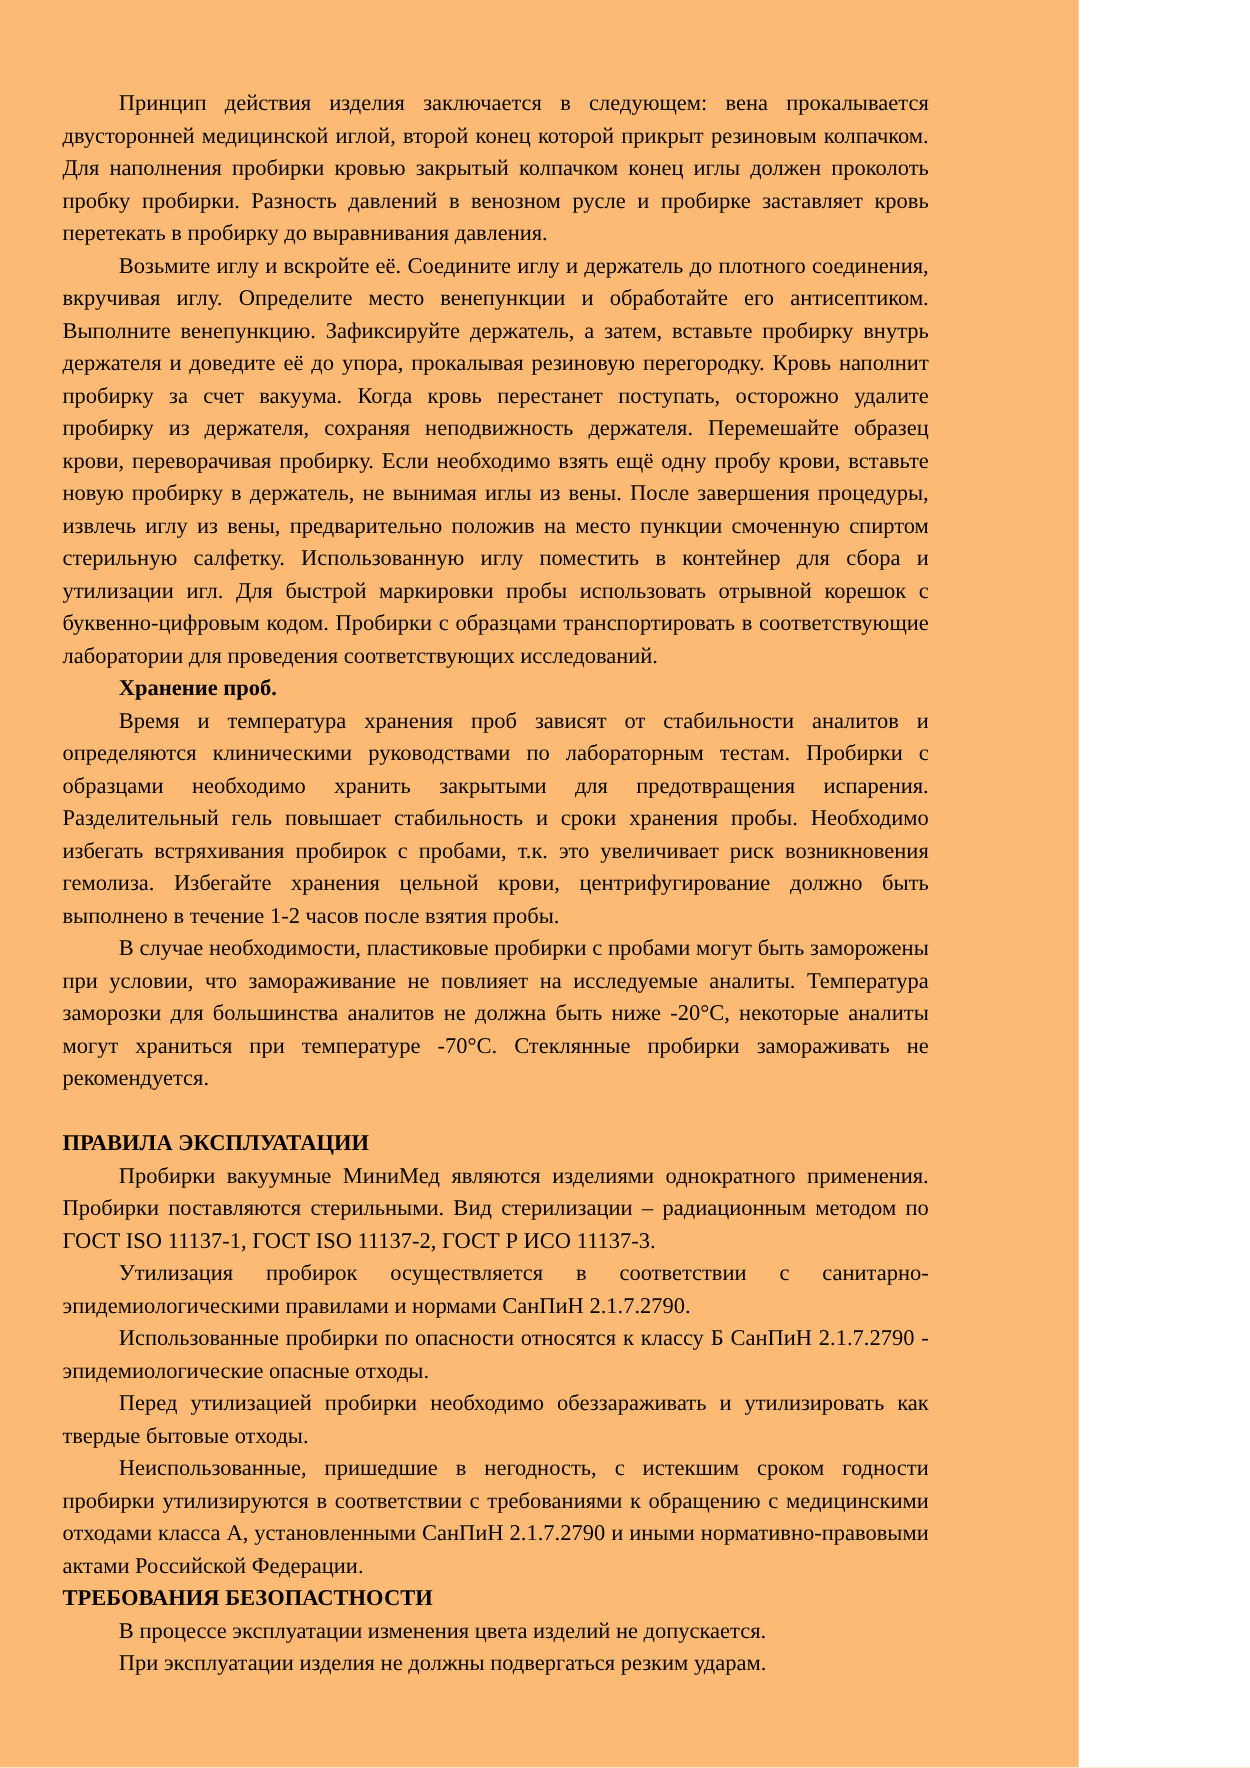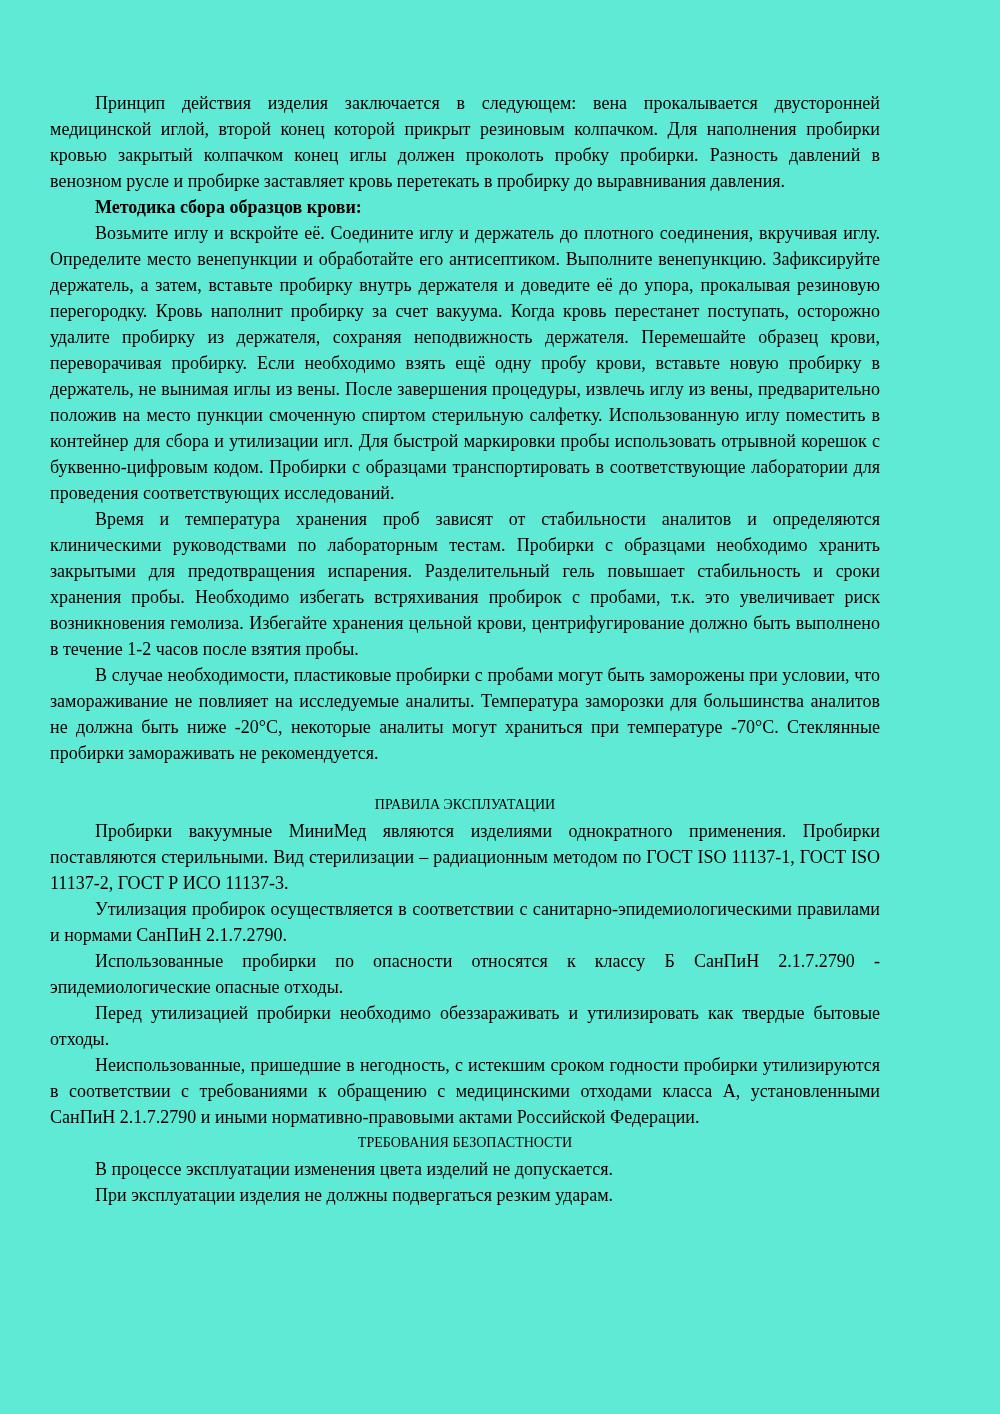--- a/index.html
+++ b/index.html
@@ -2,63 +2,62 @@
 <html lang="ru"><head>
 <meta charset="utf-8">
 <style>
   html, body {
     margin: 0;
     padding: 0;
     background: #ffffff;
   }
   .page {
     position: relative;
-    width: 1000px;
+    width: 863px;
     min-height: 1414px;
     box-sizing: border-box;
-    background: #5eead4;
+    background: #fdba74;
     color: #000000;
-    padding: 90px 120px 60px 50px;
+    padding: 69px 120px 60px 50px;
     font-family: "Liberation Serif", "DejaVu Serif", serif;
     font-size: 18px;
     line-height: 26px;
   }
   .para {
     margin: 0;
     text-indent: 45px;
     text-align: justify;
   }
   .inline-heading {
     margin: 0;
     text-indent: 45px;
     text-align: left;
     font-weight: bold;
   }
   .section-title {
     margin: 0;
-    text-align: center;
-    font-weight: normal;
-    font-size: 14px;
+    font-weight: bold;
+    font-size: 18px;
     line-height: 26px;
   }
   .section-title.spaced {
     margin-top: 26px;
   }
 </style>
 </head>
 <body>
 
 <main class="page">
 
   <p class="para">Принцип действия изделия заключается в следующем: вена прокалывается двусторонней медицинской иглой, второй конец которой прикрыт резиновым колпачком. Для наполнения пробирки кровью закрытый колпачком конец иглы должен проколоть пробку пробирки. Разность давлений в венозном русле и пробирке заставляет кровь перетекать в пробирку до выравнивания давления.</p>
 
-  <p class="inline-heading">Методика сбора образцов крови:</p>
 
   <p class="para">Возьмите иглу и вскройте её. Соедините иглу и держатель до плотного соединения, вкручивая иглу. Определите место венепункции и обработайте его антисептиком. Выполните венепункцию. Зафиксируйте держатель, а затем, вставьте пробирку внутрь держателя и доведите её до упора, прокалывая резиновую перегородку. Кровь наполнит пробирку за счет вакуума. Когда кровь перестанет поступать, осторожно удалите пробирку из держателя, сохраняя неподвижность держателя. Перемешайте образец крови, переворачивая пробирку. Если необходимо взять ещё одну пробу крови, вставьте новую пробирку в держатель, не вынимая иглы из вены. После завершения процедуры, извлечь иглу из вены, предварительно положив на место пункции смоченную спиртом стерильную салфетку. Использованную иглу поместить в контейнер для сбора и утилизации игл. Для быстрой маркировки пробы использовать отрывной корешок с буквенно-цифровым кодом. Пробирки с образцами транспортировать в соответствующие лаборатории для проведения соответствующих исследований.</p>
 
+  <p class="inline-heading">Хранение проб.</p>
 
   <p class="para">Время и температура хранения проб зависят от стабильности аналитов и определяются клиническими руководствами по лабораторным тестам. Пробирки с образцами необходимо хранить закрытыми для предотвращения испарения. Разделительный гель повышает стабильность и сроки хранения пробы. Необходимо избегать встряхивания пробирок с пробами, т.к. это увеличивает риск возникновения гемолиза. Избегайте хранения цельной крови, центрифугирование должно быть выполнено в течение 1-2 часов после взятия пробы.</p>
 
   <p class="para">В случае необходимости, пластиковые пробирки с пробами могут быть заморожены при условии, что замораживание не повлияет на исследуемые аналиты. Температура заморозки для большинства аналитов не должна быть ниже -20°С, некоторые аналиты могут храниться при температуре -70°С. Стеклянные пробирки замораживать не рекомендуется.</p>
 
   <h2 class="section-title spaced">ПРАВИЛА ЭКСПЛУАТАЦИИ</h2>
 
   <p class="para">Пробирки вакуумные МиниМед являются изделиями однократного применения. Пробирки поставляются стерильными. Вид стерилизации – радиационным методом по ГОСТ ISO 11137-1, ГОСТ ISO 11137-2, ГОСТ Р ИСО 11137-3.</p>
 
 

